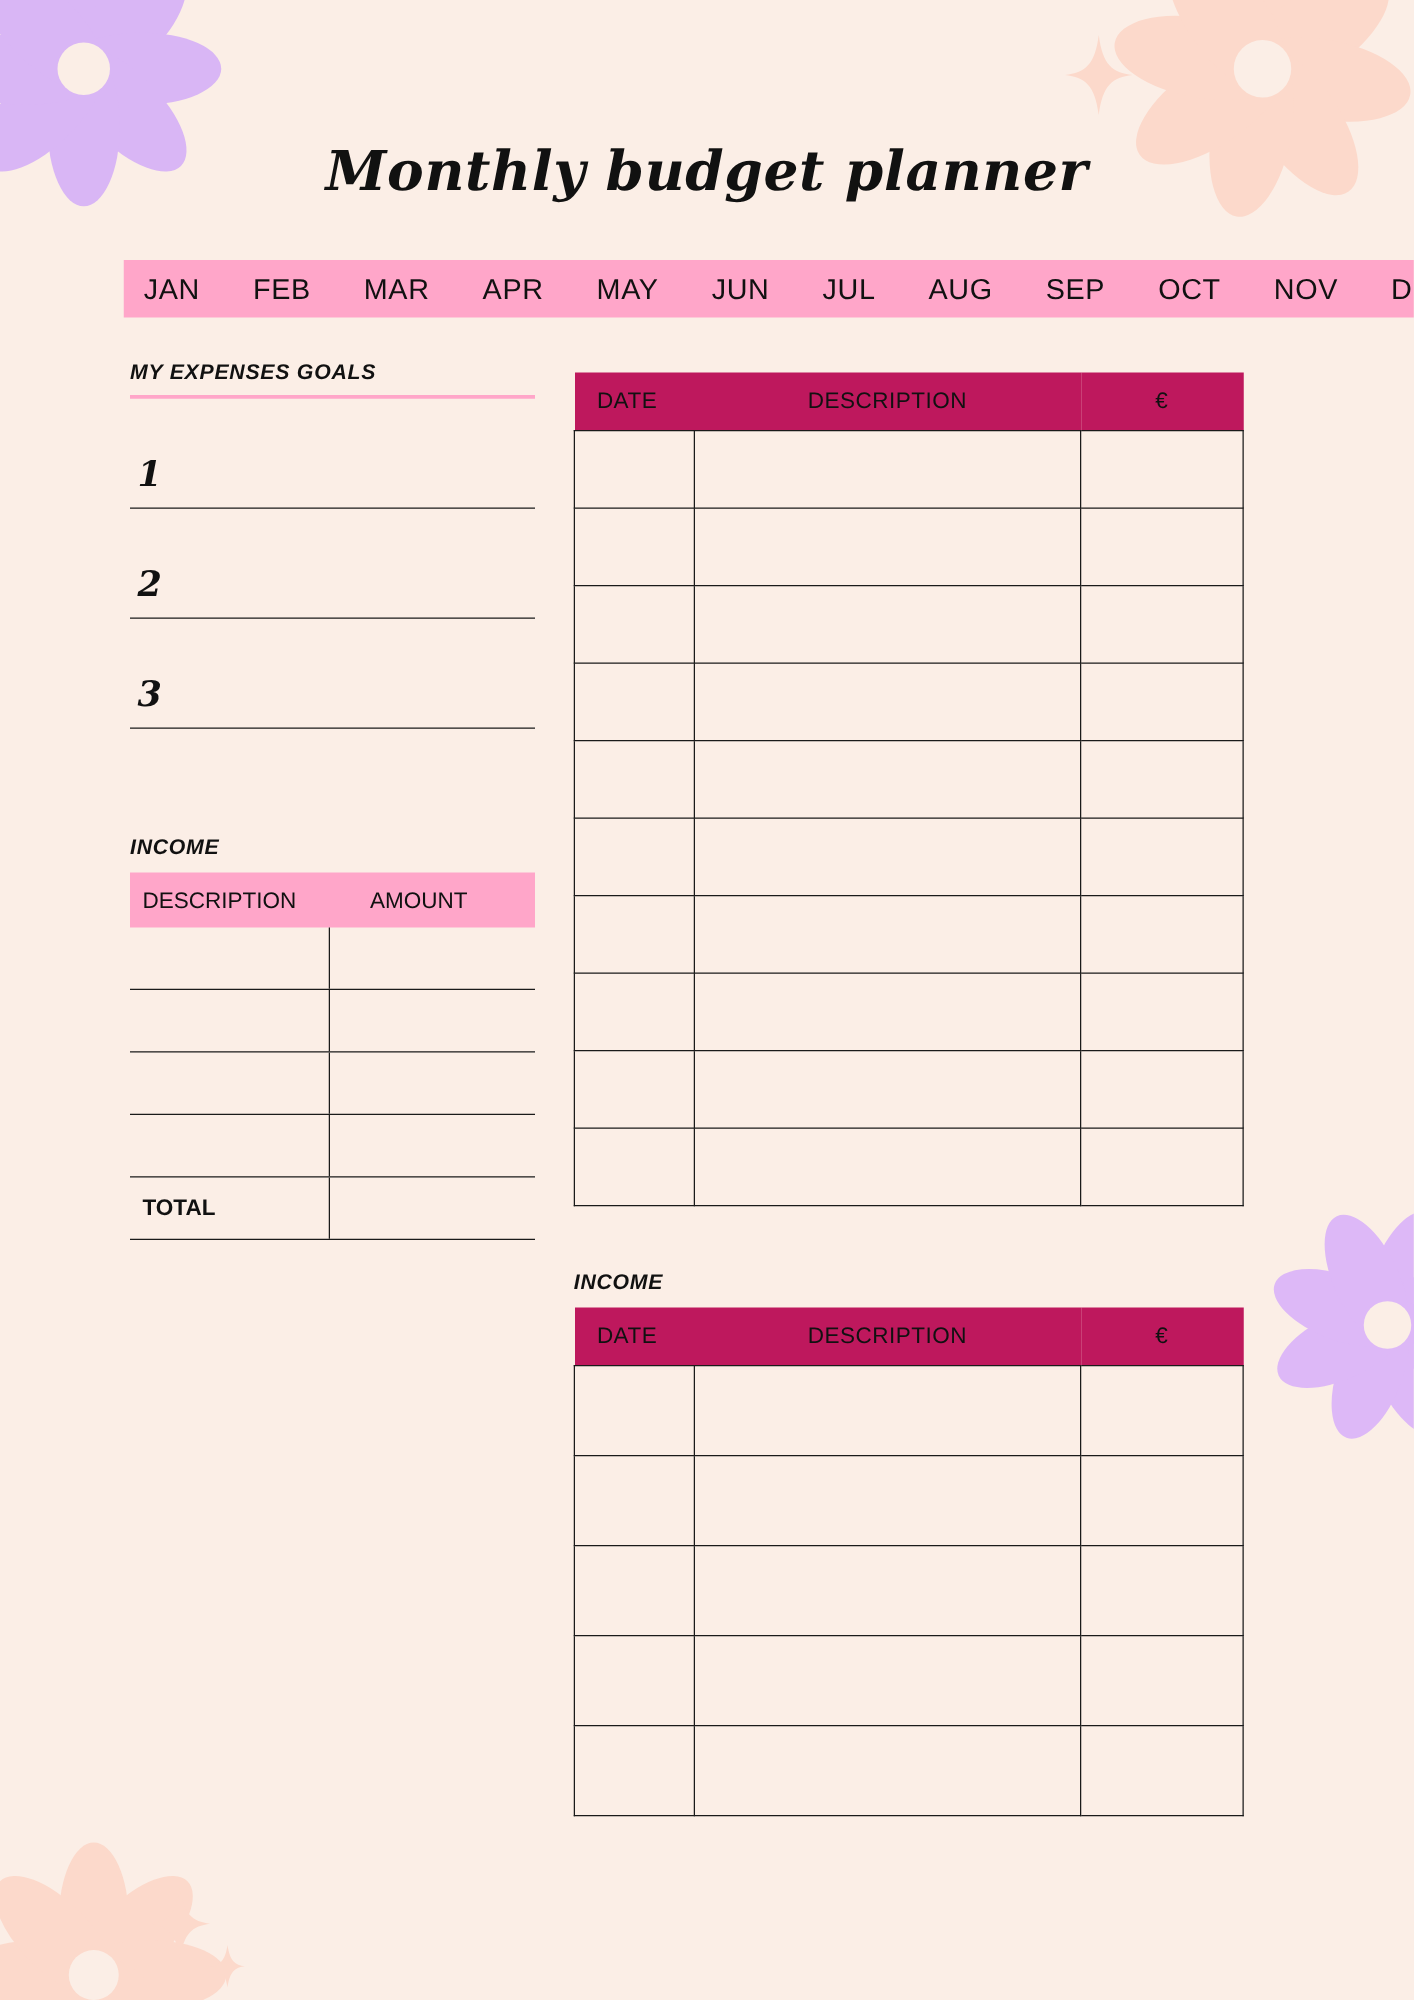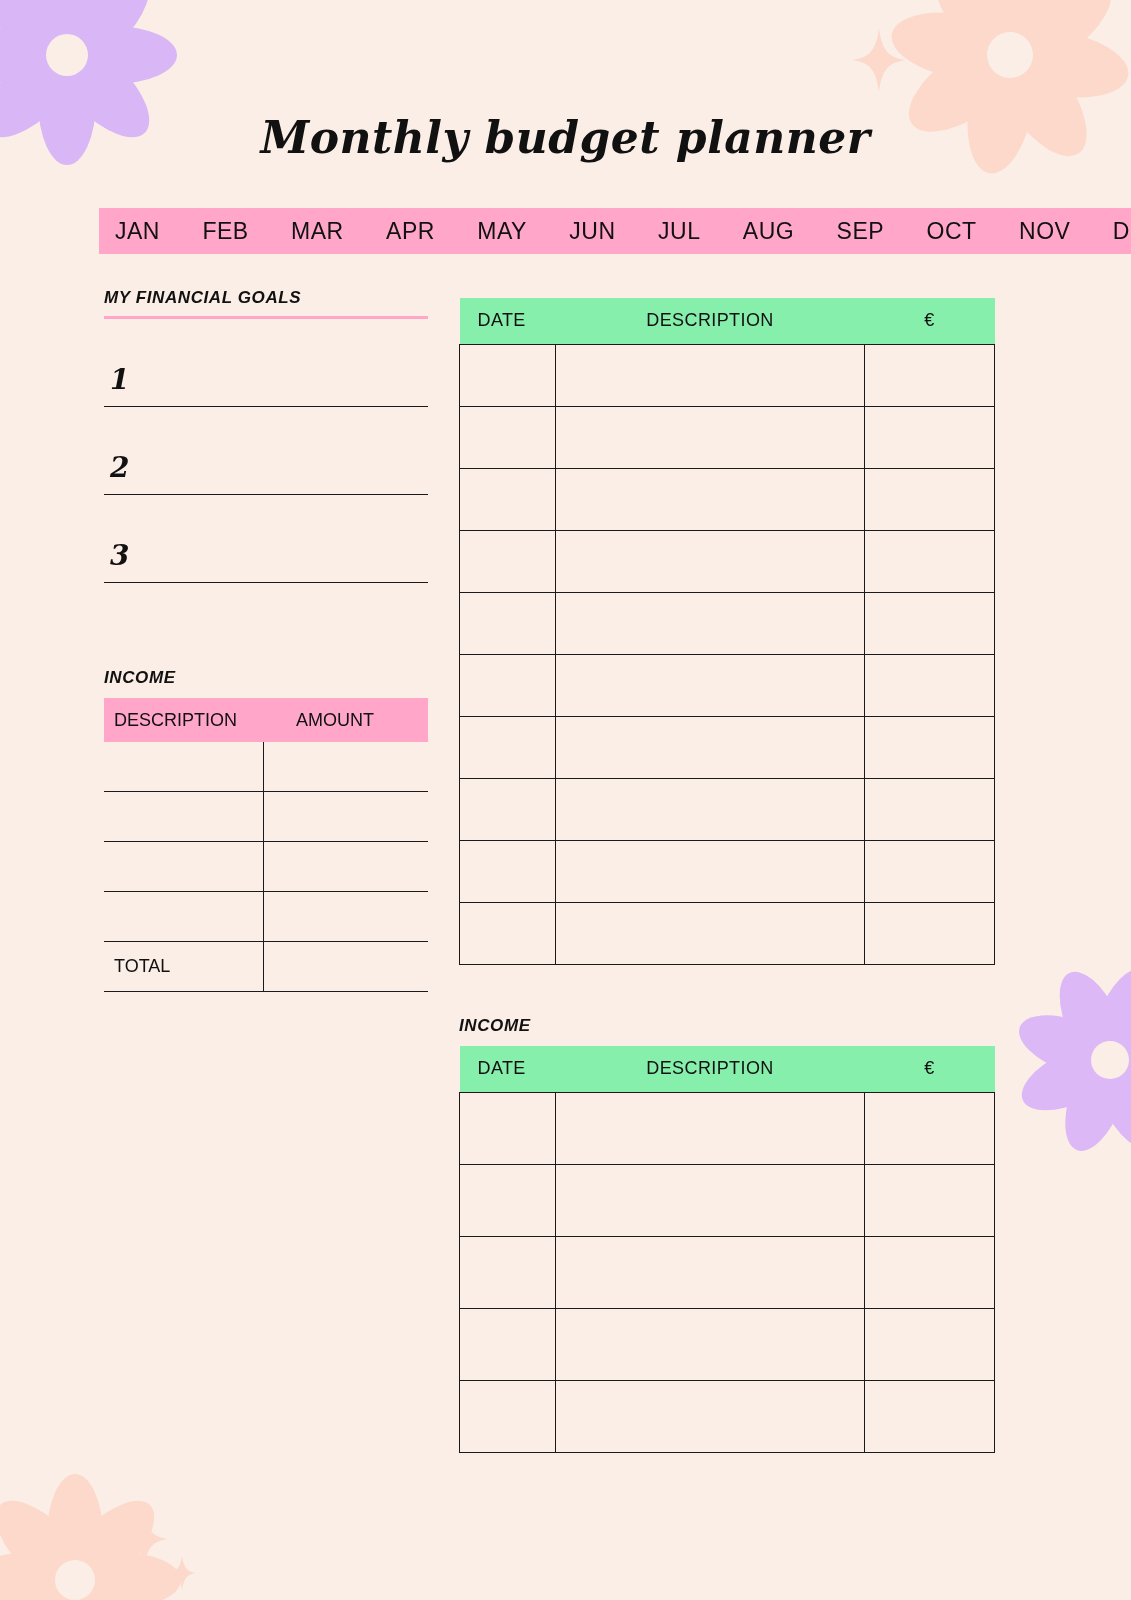--- a/index.html
+++ b/index.html
@@ -115,20 +115,21 @@
     display: flex;
     align-items: center;
   }
   .summary-head .h1 { width: 160px; padding-left: 10px; font-size: 18px; color: #111; }
   .summary-head .h2 { font-size: 18px; color: #111; padding-left: 32px; }
   .summary-grid { position: relative; }
   .summary-row {
     height: 50px;
     border-bottom: 1.6px solid #1a1a1a;
     display: flex;
+    font-weight: bold;
   }
   .summary-row.first { border-bottom: 1.6px solid #1a1a1a; height: 50px; }
   .summary-row .c1 { width: 160px; border-right: 1.6px solid #1a1a1a; display:flex; align-items:center; padding-left: 10px; font-size: 18px; color:#111; }
   .summary-row .c2 { flex: 1; }
   .summary-row.total .c1 { font-size: 18px; }
 
   .notes { position: absolute; left: 104px; top: 1104px; width: 324px; }
   .notes-grid {
     margin-top: 12px;
     width: 322px;
@@ -139,21 +140,21 @@
       repeating-linear-gradient(to bottom, #f3a9c4 0 1px, transparent 1px 23px);
     background-position: 0 0;
   }
 
   
   .expenses { position: absolute; left: 459px; top: 288px; width: 536px; }
   .income { position: absolute; left: 459px; top: 1016px; width: 536px; }
 
   .tbl { width: 100%; border-collapse: collapse; margin-top: 10px; }
   .tbl th {
-    background: #86efac;
+    background: #be185d;
     height: 46px;
     font-weight: normal;
     font-size: 18px;
     color: #111;
     border: none;
     letter-spacing: 0.4px;
   }
   .tbl th.date-col { width: 96px; text-align: left; padding-left: 18px; }
   .tbl th.desc-col { text-align: center; }
   .tbl th.amt-col { width: 130px; text-align: center; }
@@ -252,21 +253,21 @@
     <span class="month">JUN</span>
     <span class="month">JUL</span>
     <span class="month">AUG</span>
     <span class="month">SEP</span>
     <span class="month">OCT</span>
     <span class="month">NOV</span>
     <span class="month">DEC</span>
   </div>
 
   <section class="goals">
-    <div class="section-label">MY FINANCIAL GOALS</div>
+    <div class="section-label">MY EXPENSES GOALS</div>
     <div class="goals-underline"></div>
 
     <div class="goal-row">
       <span class="goal-num">1</span>
     </div>
     <div class="goal-row">
       <span class="goal-num">2</span>
     </div>
     <div class="goal-row">
       <span class="goal-num">3</span>

